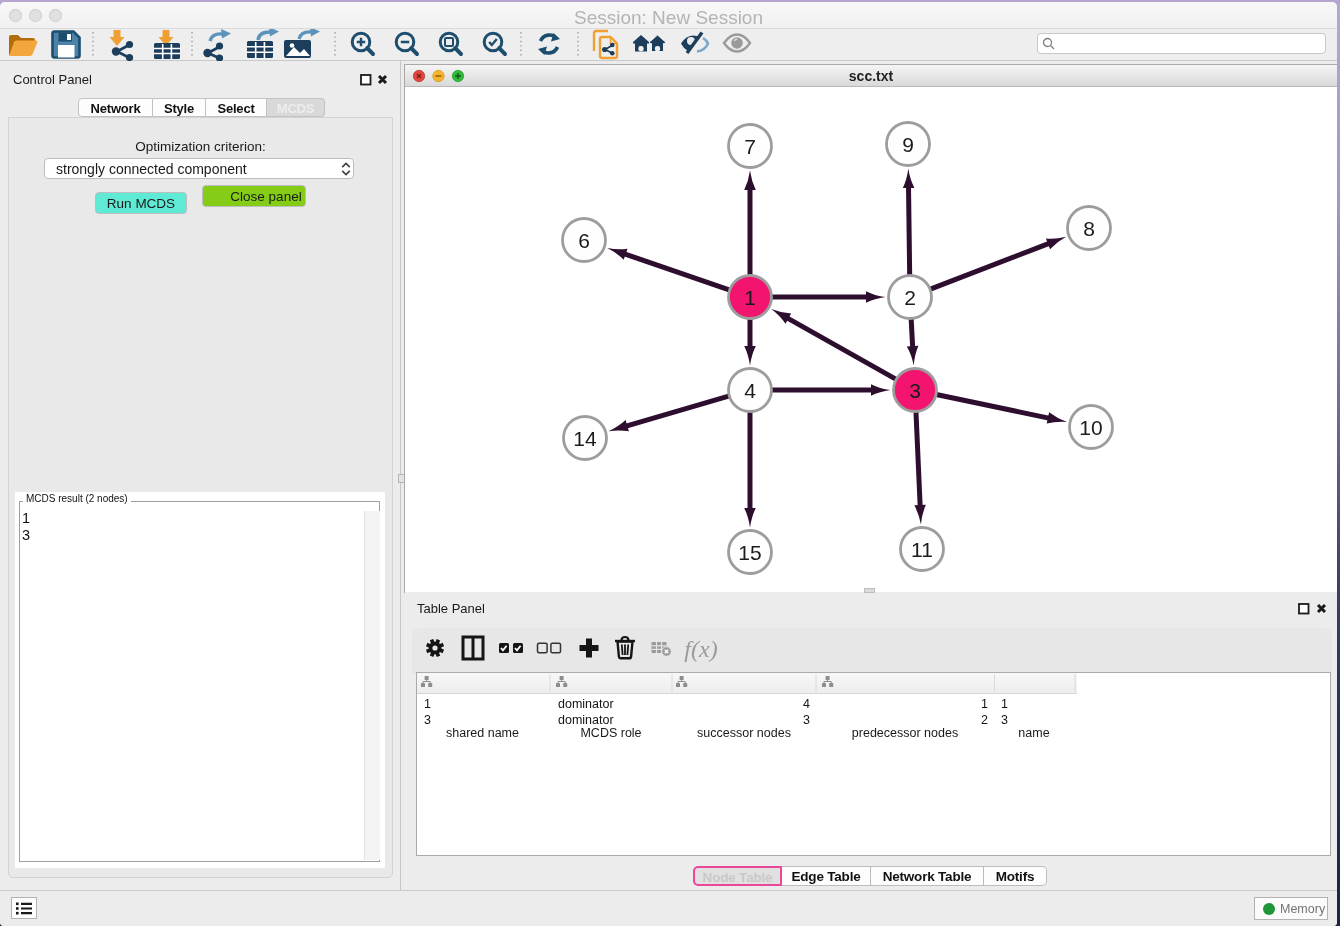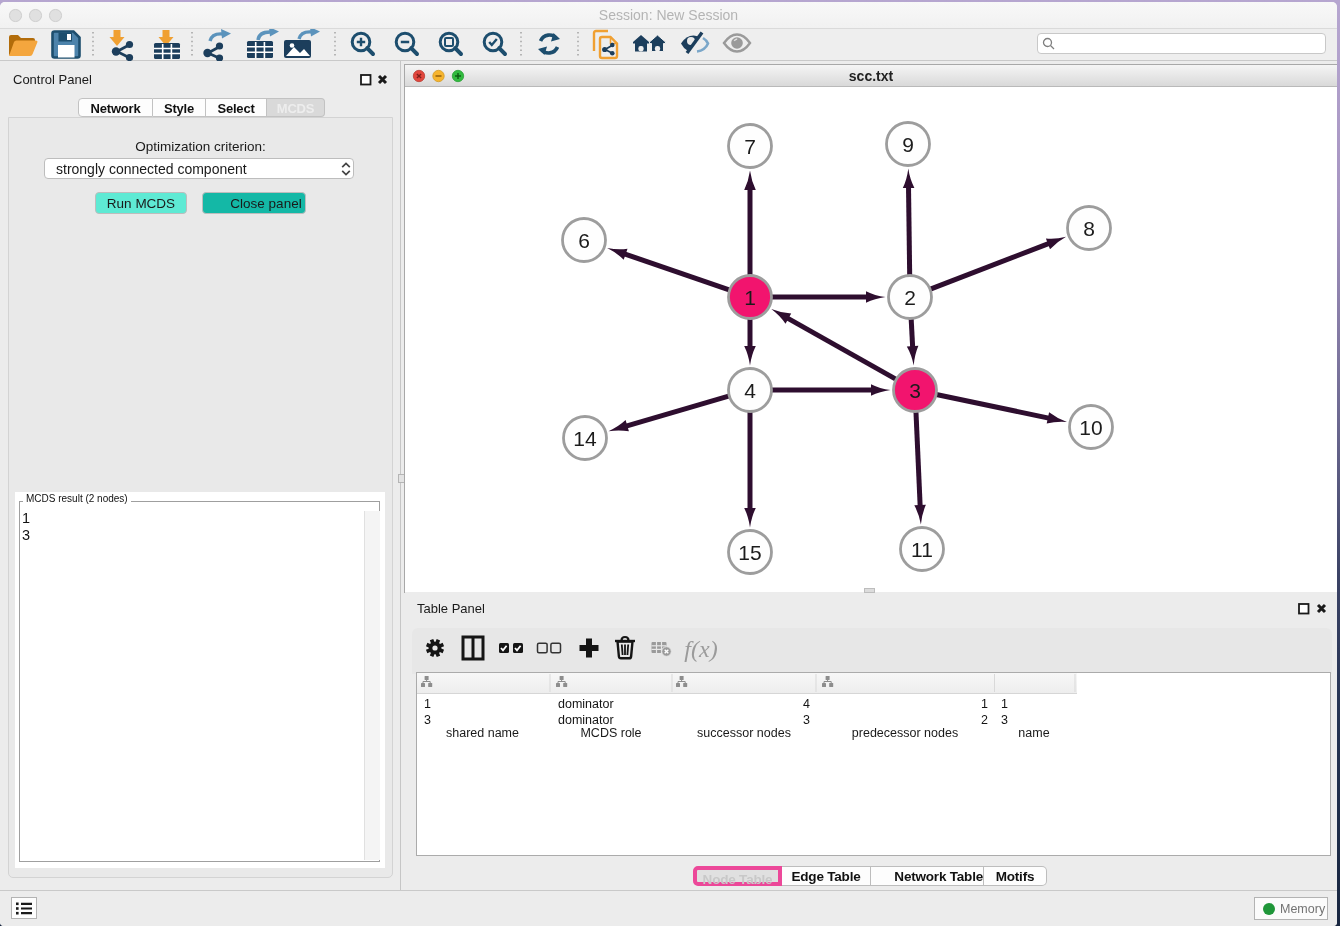--- a/index.html
+++ b/index.html
@@ -10,21 +10,21 @@
   .tl{position:absolute;border-radius:50%;width:10.5px;height:10.5px;background:#e0e0e0;border:1px solid #cecece;}
   .cell{position:absolute;font-size:12.5px;color:#141414;}
   .hdl{position:absolute;top:674px;height:19px;line-height:19px;font-size:12.5px;color:#1a1a1a;text-align:center;margin-top:48px;}
 </style></head><body>
 <div id="win">
 
   <div class="abs" style="left:0;top:0;width:1337px;height:26px;background:linear-gradient(#f8f8f8,#f1f1f1);border-bottom:1px solid #dadada;"></div>
   <div class="tl" style="left:9px;top:7px;"></div>
   <div class="tl" style="left:29px;top:7px;"></div>
   <div class="tl" style="left:49px;top:7px;"></div>
-  <div class="abs" style="left:0;top:5px;width:1337px;text-align:center;font-size:14px;color:#b4b4b4;">Session: New Session</div>
+  <div class="abs" style="left:0;top:5px;width:1337px;text-align:center;font-size:19px;color:#b4b4b4;">Session: New Session</div>
 
   <div class="abs" style="left:0;top:27px;width:1337px;height:31px;background:#eeeeee;border-bottom:1px solid #c9c9c9;"></div>
   <svg class="abs" style="left:0;top:27px;" width="1337" height="32">
       <g transform="translate(8,2)">
         <path d="M1,24 V6 q0,-2 2,-2 h7 l3,3 h12 q2,0 2,2 v4 z" fill="#b26c0a"></path>
         <path d="M1,25 L6,11 q0.6,-1.6 2.4,-1.6 h19.2 q2.4,0 1.7,2.2 L24.6,23 q-0.6,2 -2.6,2 z" fill="#f4a63e"></path>
       </g>
       <g transform="translate(52,1)">
         <path d="M2.5,1.5 h19 l6,6 v18 q0,2 -2,2 h-23 q-2,0 -2,-2 v-22 q0,-2 2,-2 z" fill="#4d83ab" stroke="#1d4e6e" stroke-width="2.6"></path>
         <rect x="6" y="15" width="16.5" height="12.5" fill="#fff"></rect>
@@ -168,21 +168,21 @@
     <div style="width:52px;background:#fdfdfd;border:1px solid #c2c2c2;border-left:none;text-align:center;line-height:19px;color:#111;">Style</div>
     <div style="width:60px;background:#fdfdfd;border:1px solid #c2c2c2;border-left:none;text-align:center;line-height:19px;color:#111;">Select</div>
     <div style="width:57px;background:#d9d9d9;border:1px solid #c2c2c2;border-left:none;border-radius:0 4px 4px 0;text-align:center;line-height:19px;color:#ededed;">MCDS</div>
   </div>
   <div class="abs" style="left:0px;top:137px;width:401px;text-align:center;font-size:13.5px;color:#1a1a1a;">Optimization criterion:</div>
   <div class="abs" style="left:44px;top:156px;width:310px;height:21px;background:#fff;border:1px solid #bdbdbd;border-radius:4px;font-size:14px;color:#1a1a1a;line-height:21px;padding-left:11px;box-sizing:border-box;">strongly connected component</div>
   <svg class="abs" style="left:339px;top:159px;" width="14" height="16">
       <path d="M3.2,6.2 L7,2.4 L10.8,6.2 M3.2,9.8 L7,13.6 L10.8,9.8" fill="none" stroke="#444" stroke-width="1.7"></path>
     </svg>
   <div class="abs" style="left:95px;top:190px;width:92px;height:22px;background:#5eead4;border:1px solid #bdbdbd;border-radius:4px;font-size:13.5px;color:#1a1a1a;text-align:center;line-height:21px;box-sizing:border-box;">Run MCDS</div>
-  <div class="abs" style="left:202px;top:190px;width:104px;height:22px;background:#14b8a6;border:1px solid #bdbdbd;border-radius:4px;font-size:13.5px;color:#1a1a1a;text-align:center;line-height:21px;box-sizing:border-box;padding-left:24px;">Close panel</div>
+  <div class="abs" style="left:202px;top:183px;width:104px;height:22px;background:#84cc16;border:1px solid #bdbdbd;border-radius:4px;font-size:13.5px;color:#1a1a1a;text-align:center;line-height:21px;box-sizing:border-box;padding-left:24px;">Close panel</div>
 
   <div class="abs" style="left:15px;top:490px;width:370px;height:376px;background:#fff;"></div>
   <div class="abs" style="left:19px;top:499px;width:361px;height:361px;border:1px solid #9f9f9f;box-sizing:border-box;"></div>
   <div class="abs" style="left:23px;top:491px;background:#fff;padding:0 3px;font-size:10px;color:#111;">MCDS result (2 nodes)</div>
   <div class="abs" style="left:22px;top:508px;font-size:14.5px;color:#111;line-height:17px;">1<br>3</div>
   <div class="abs" style="left:364px;top:509px;width:15px;height:349px;background:#f4f4f4;border-left:1px solid #e0e0e0;"></div>
 
   <div class="abs" style="left:398px;top:472px;width:7px;height:9px;background:#e3e3e3;border:1px solid #b5b5b5;box-sizing:border-box;"></div>
 
   <div class="abs" style="left:404px;top:62px;width:933px;height:529px;border:1px solid #a8a8a8;border-right:none;background:#fff;box-sizing:border-box;"></div>
@@ -355,23 +355,23 @@
   <div class="cell" style="left:558px;top:695px;">dominator</div>
   <div class="cell" style="left:558px;top:711px;">dominator</div>
   <div class="cell" style="left:700px;top:695px;width:110px;text-align:right;">4</div>
   <div class="cell" style="left:700px;top:711px;width:110px;text-align:right;">3</div>
   <div class="cell" style="left:880px;top:695px;width:108px;text-align:right;">1</div>
   <div class="cell" style="left:880px;top:711px;width:108px;text-align:right;">2</div>
   <div class="cell" style="left:1001px;top:695px;">1</div>
   <div class="cell" style="left:1001px;top:711px;">3</div>
 
   <div class="abs" style="left:693px;top:864px;height:20px;display:flex;font-size:13.5px;font-weight:bold;letter-spacing:-0.2px;">
-    <div style="width:89px;background:#e0e0e0;border:4px solid #ec4899;border-radius:5px 0 0 5px;text-align:center;line-height:20px;color:#c8c8c8;box-sizing:border-box;">Node Table</div>
+    <div style="width:89px;background:#e0e0e0;border:2px solid #ec4899;border-radius:5px 0 0 5px;text-align:center;line-height:20px;color:#c8c8c8;box-sizing:border-box;">Node Table</div>
     <div style="width:89px;background:#fdfdfd;border:1px solid #bdbdbd;border-left:none;text-align:center;line-height:20px;color:#111;box-sizing:border-box;">Edge Table</div>
-    <div style="width:113px;background:#fdfdfd;border:1px solid #bdbdbd;border-left:none;text-align:right;line-height:20px;color:#111;box-sizing:border-box;">Network Table</div>
+    <div style="width:113px;background:#fdfdfd;border:1px solid #bdbdbd;border-left:none;text-align:center;line-height:20px;color:#111;box-sizing:border-box;">Network Table</div>
     <div style="width:63px;background:#fdfdfd;border:1px solid #bdbdbd;border-left:none;border-radius:0 5px 5px 0;text-align:center;line-height:20px;color:#111;box-sizing:border-box;">Motifs</div>
   </div>
 
   <div class="abs" style="left:0;top:888px;width:1337px;height:36px;background:#ececec;border-top:1px solid #c9c9c9;"></div>
   <div class="abs" style="left:11px;top:895px;width:26px;height:22px;background:#fdfdfd;border:1px solid #b3b3b3;box-sizing:border-box;"></div>
   <svg class="abs" style="left:16px;top:900px;" width="17" height="13">
     <g fill="#1a1a1a">
         <rect x="0" y="0.5" width="2.6" height="2.6"></rect>
         <rect x="0" y="5.2" width="2.6" height="2.6"></rect>
         <rect x="0" y="9.9" width="2.6" height="2.6"></rect>

